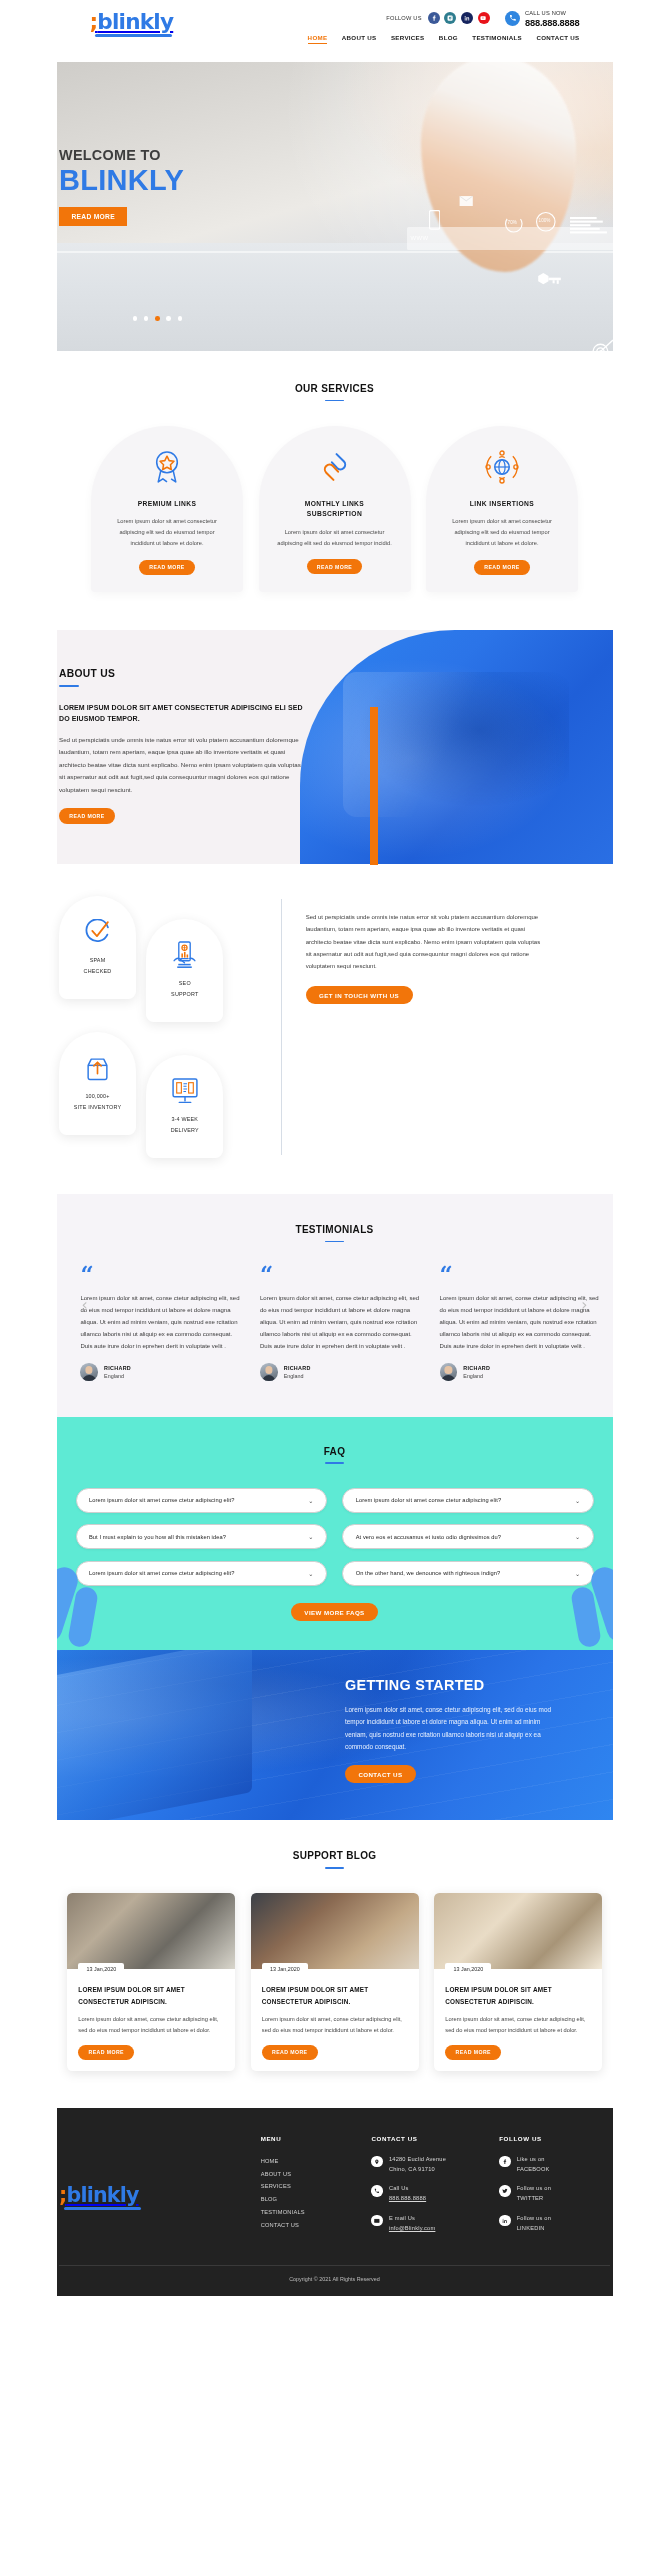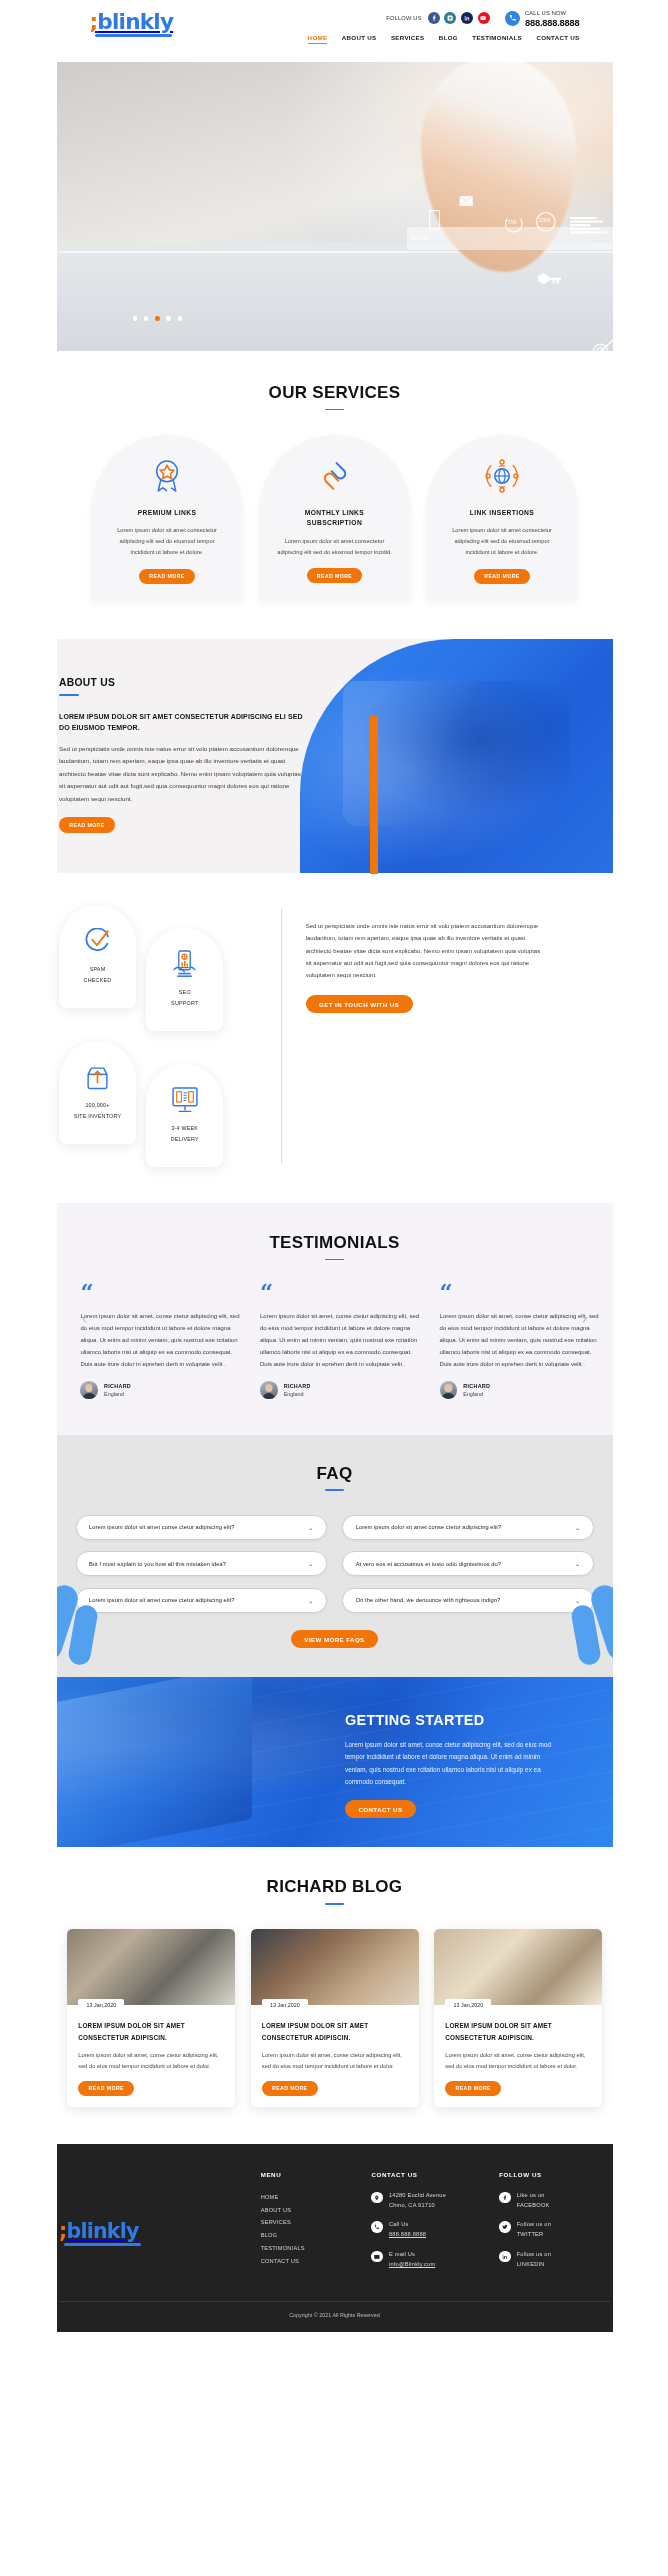--- a/index.html
+++ b/index.html
@@ -119,21 +119,21 @@
   }
   .hero-btn { margin-top:11.3px; }
   .hero-dots { position:absolute; left:76px; bottom:30px; display:flex; gap:6.7px; z-index:6; }
   .hero-dots i {
     width:4.6px; height:4.6px; border-radius:50%; background:#fff; display:block;
   }
   .hero-dots i.on { background:#f2750a; }
 
   
   .sec-title {
-    text-align:center; font-size:17px; font-weight:bold; letter-spacing:0.3px;
+    text-align:center; font-size:10px; font-weight:bold; letter-spacing:0.3px;
     color:#111;
   }
   .sec-rule {
     width:18.5px; height:1.5px; background:#2f7ae5; margin:5.7px auto 0; border-radius:1px;
   }
 
   
   .services { padding:32px 0 38px; background:#fff; }
   .svc-grid {
     display:flex; justify-content:center; gap:15.5px; margin-top:25px;
@@ -238,21 +238,21 @@
   .testi-name { font-size:5.4px; font-weight:bold; letter-spacing:0.3px; color:#111; }
   .testi-loc { font-size:5.4px; color:#444; margin-top:1.5px; }
   .arr {
     position:absolute; top:50%; transform:translateY(-50%); color:#c0c0c0;
     font-size:15.5px; cursor:pointer; user-select:none; font-family:"DejaVu Sans", sans-serif;
   }
   .arr.left { left:25px; }
   .arr.right { right:25px; }
 
   
-  .faq { background:#e5e5e5; padding:29px 18px 29px; position:relative; overflow:hidden; }
+  .faq { background:#5eead4; padding:29px 18px 29px; position:relative; overflow:hidden; }
   .faq-grid {
     display:grid; grid-template-columns:1fr 1fr; gap:11.3px 15.5px;
     width:518px; margin:24px auto 0;
   }
   .faq-item {
     border:0.5px solid #cfcfcf; border-radius:15.5px; height:25px; padding:0 12.4px;
     display:flex; align-items:center; justify-content:space-between;
     background:#fff; box-shadow:0 1px 2.6px rgba(0,0,0,.05); cursor:pointer;
   }
   .faq-q { font-size:5.7px; color:#1d1d1d; letter-spacing:0.1px; }
@@ -277,21 +277,21 @@
       repeating-linear-gradient(170deg, rgba(255,255,255,.05) 0 1px, rgba(255,255,255,0) 1px 27px),
       radial-gradient(ellipse at 12% 40%, rgba(255,255,255,.20), transparent 42%),
       radial-gradient(ellipse at 30% 20%, rgba(10,48,140,.45), transparent 48%);
   }
   .started-lap {
     content:""; position:absolute; left:-20.6px; top:7.2px; width:216px; height:155px;
     background:linear-gradient(150deg, rgba(140,195,255,.45) 0%, rgba(40,110,215,.55) 60%, rgba(20,70,175,.65) 100%);
     transform:skewY(-11deg); border-radius:5.2px;
   }
   .started-inner {
-    position:relative; z-index:4; width:551px; margin:8px auto; padding-top:27px;
+    position:relative; z-index:4; width:551px; margin:0 auto; padding-top:27px;
   }
   .started-col { margin-left:286px; width:216px; }
   .started-h { font-size:14.4px; font-weight:bold; color:#fff; letter-spacing:0.3px; }
   .started-p { font-size:6.4px; color:#eaf2ff; line-height:1.95; margin-top:10.3px; }
   .started-btn { margin-top:11.3px; }
   .btn-pill-lg {
     display:inline-block; background:#f2750a; color:#fff; font-size:6.2px;
     font-weight:bold; letter-spacing:0.4px; padding:5.7px 13.4px; border-radius:11.3px;
     border:none; cursor:pointer; text-decoration:none;
   }
@@ -502,20 +502,25 @@
         <svg width="34" height="8.2" viewBox="0 0 66 16" fill="none" stroke="#fff" stroke-width="2">
             <path d="M2 2l5 6-5 6M12 2l5 6-5 6M22 2l5 6-5 6M32 2l5 6-5 6M42 2l5 6-5 6M52 2l5 6-5 6"></path>
           </svg>
       </div>
 
     </div>
 
     <div class="hero-searchbar"></div>
     <div class="hero-www">www</div>
 
+    <div class="hero-inner">
+      <div class="hero-sub">WELCOME TO</div>
+      <div class="hero-title">BLINKLY</div>
+      <a href="#" class="btn-orange hero-btn">READ MORE</a>
+    </div>
 
     <div class="hero-dots">
       <i></i>
       <i></i>
       <i class="on"></i>
       <i></i>
       <i></i>
     </div>
   </section>
 
@@ -747,21 +752,21 @@
     <div class="started-inner">
       <div class="started-col">
         <h2 class="started-h">GETTING STARTED</h2>
         <p class="started-p">Lorem ipsum dolor sit amet, conse ctetur adipiscing elit, sed do eius mod tempor incididunt ut labore et dolore magna aliqua. Ut enim ad minim veniam, quis nostrud exe rcitation ullamco laboris nisi ut aliquip ex ea commodo consequat.</p>
         <a href="#" class="btn-pill-lg started-btn">CONTACT US</a>
       </div>
     </div>
   </section>
 
   <section class="blog">
-    <h2 class="sec-title">RICHARD BLOG</h2>
+    <h2 class="sec-title">SUPPORT BLOG</h2>
     <div class="sec-rule"></div>
 
     <div class="blog-grid">
       <article class="blog-card">
         <div class="blog-img bi1">
           <div class="blog-date">13 Jan,2020</div>
         </div>
         <div class="blog-body">
           <h3 class="blog-h">LOREM IPSUM DOLOR SIT AMET CONSECTETUR ADIPISCIN.</h3>
           <p class="blog-p">Lorem ipsum dolor sit amet, conse ctetur adipiscing elit, sed do eius mod tempor incididunt ut labore et dolor.</p>

